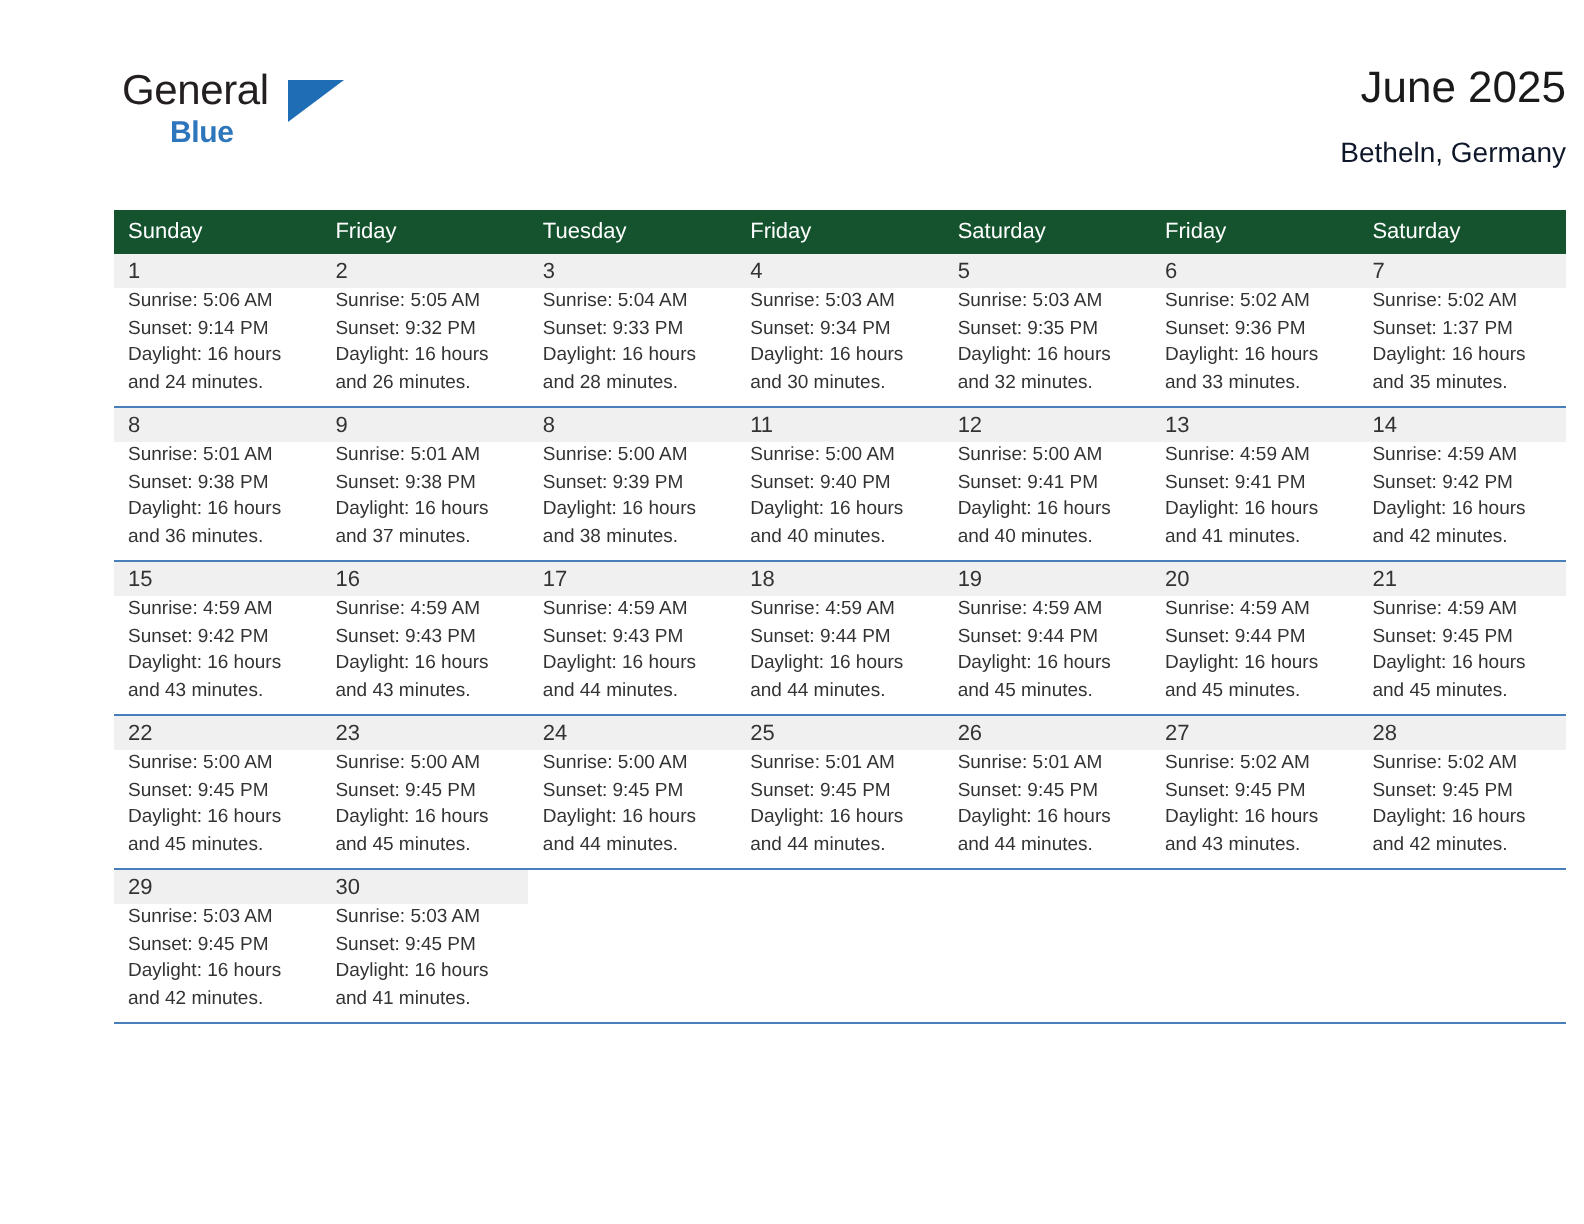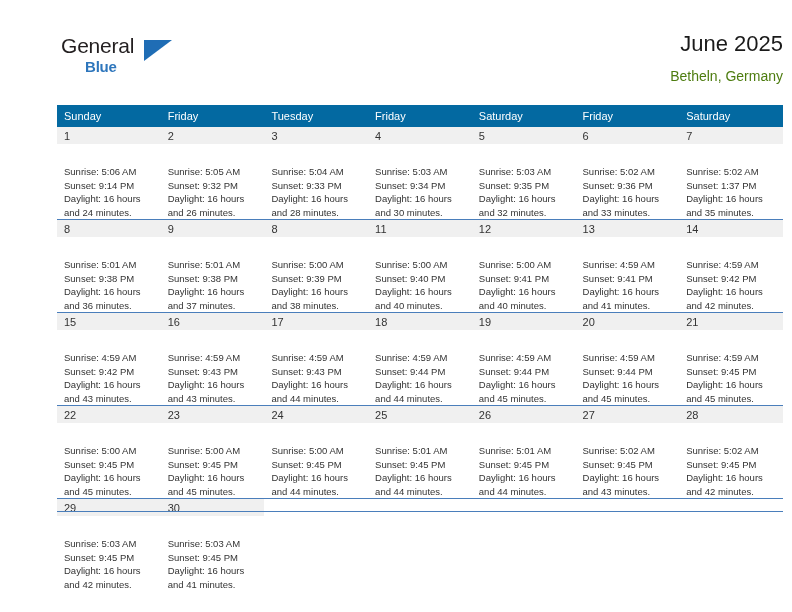--- a/index.html
+++ b/index.html
@@ -77,38 +77,38 @@
     text-align: right;
   }
   .cal-title {
     font-size: 22px;
     color: #1A1A1A;
     line-height: 32px;
     white-space: nowrap;
   }
   .cal-location {
     font-size: 14px;
-    color: #4d7c0f;
+    color: #0f172a;
     line-height: 20px;
     margin-top: 6px;
     white-space: nowrap;
   }
 
   
   .calendar {
     position: absolute;
     left: 33px;
     top: 105px;
     width: 726px;
     border-collapse: collapse;
     table-layout: fixed;
   }
 
   .calendar th {
-    background: #0369a1;
+    background: #14532d;
     color: #FFFFFF;
     font-size: 11px;
     font-weight: normal;
     text-align: left;
     padding: 5px 0 5px 7px;
     height: 11px;
     border: none;
     vertical-align: middle;
   }
 
@@ -137,21 +137,21 @@
     box-sizing: border-box;
     font-size: 11px;
     color: #333333;
     line-height: 14px;
   }
   .cell-empty .daynum-strip {
     background: transparent;
   }
 
   .cell-body {
-    padding: 21px 6px 0 7px;
+    padding: 0 6px 0 7px;
     font-size: 9.5px;
     color: #333333;
     line-height: 13.5px;
   }
   .cell-body div {
     white-space: nowrap;
   }
 
   .grid-bottom {
     position: absolute;

